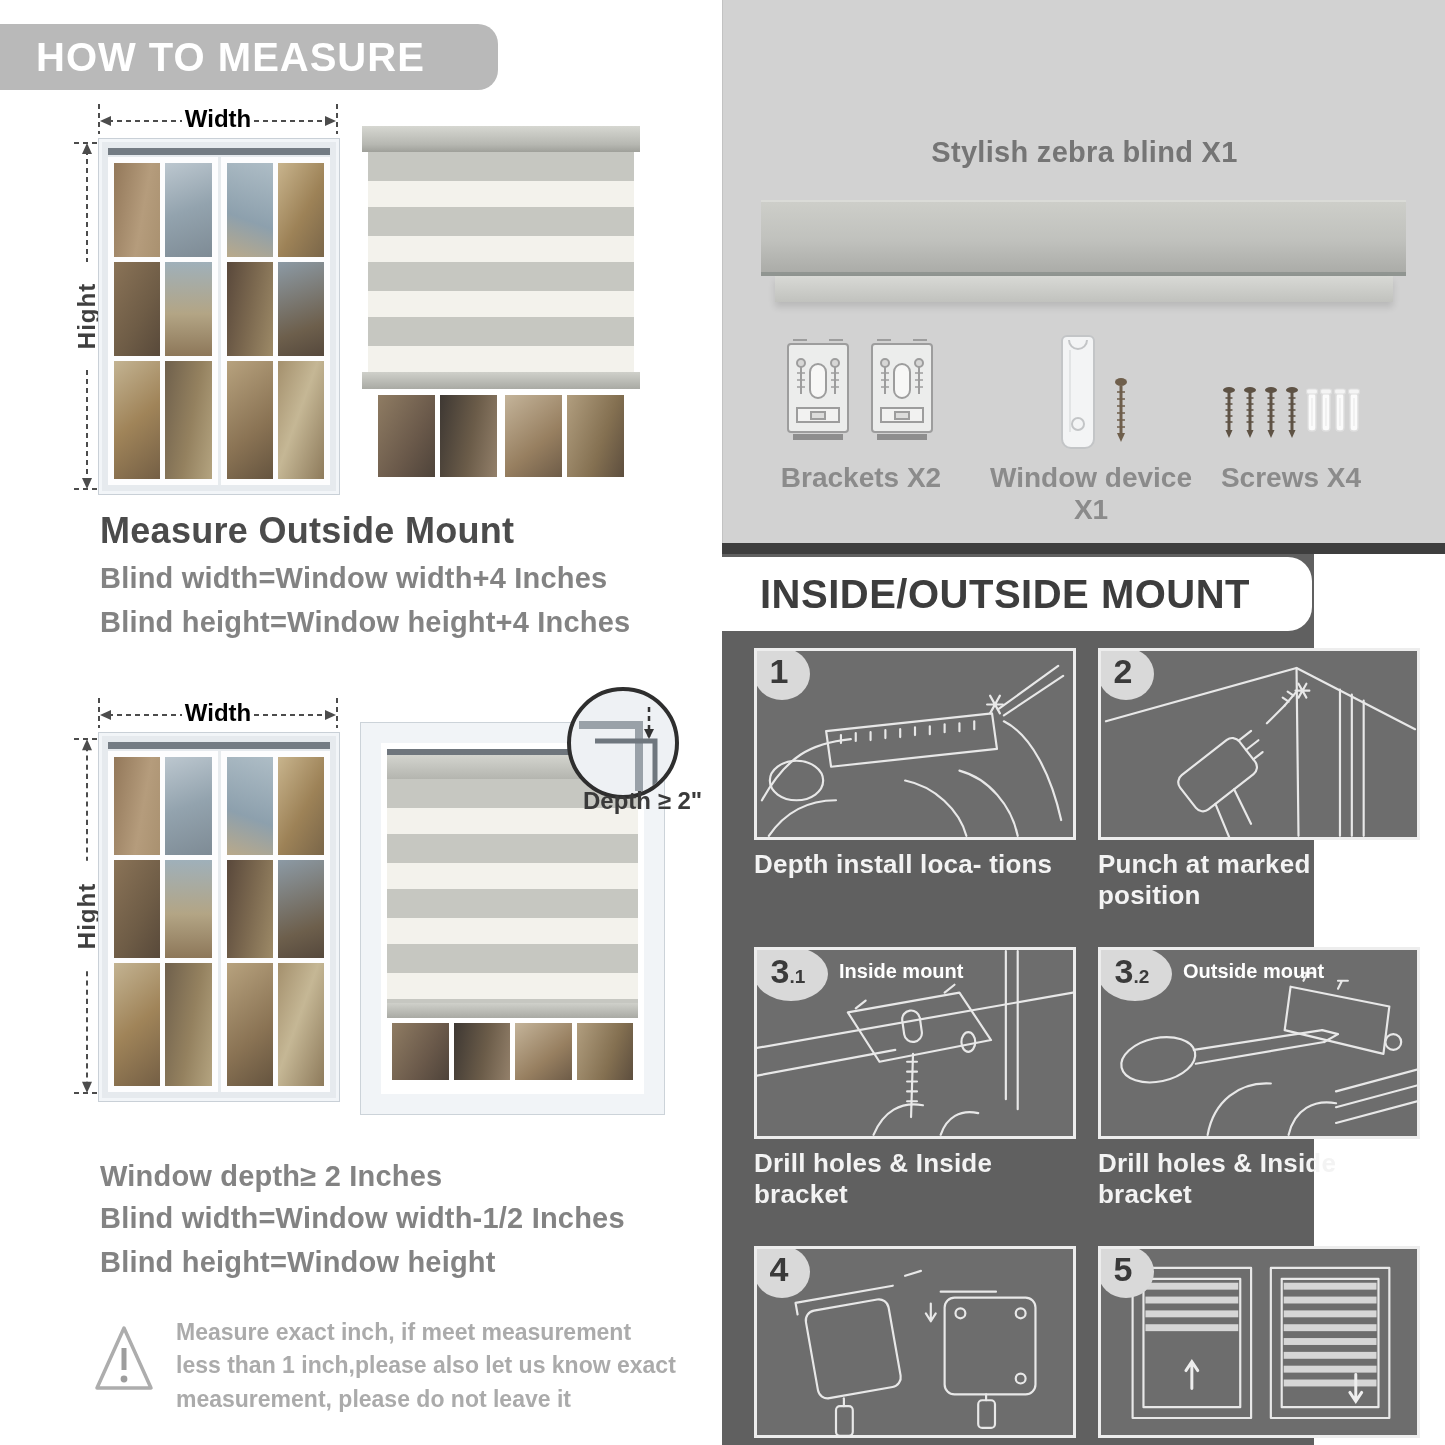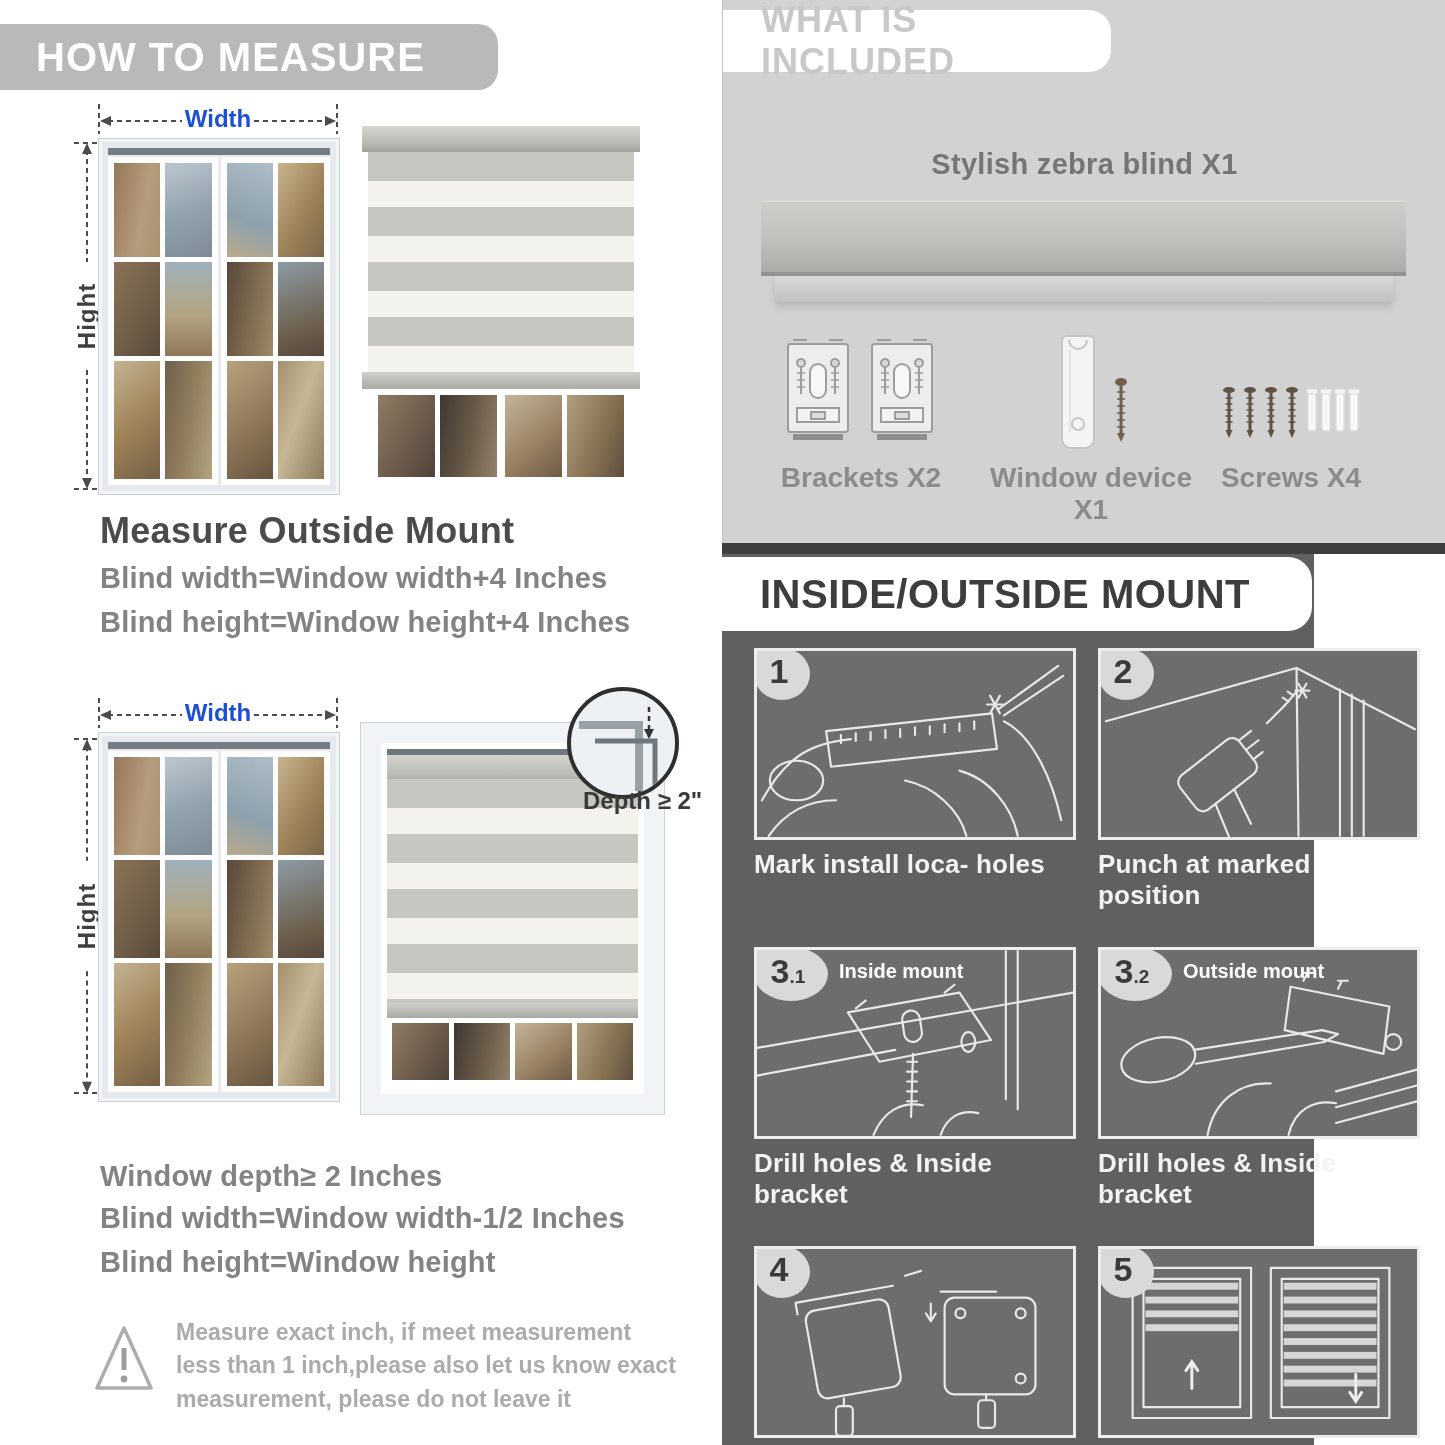--- a/index.html
+++ b/index.html
@@ -9,21 +9,21 @@
 
   
   .left-header{left:0;top:24px;width:498px;height:66px;background:#b9b9b9;
     border-radius:0 20px 20px 0;display:flex;align-items:center;padding-left:36px;box-sizing:border-box;}
   .left-header span{color:#fff;font-size:40px;font-weight:bold;letter-spacing:1px;}
 
   
   .warrow{height:32px;}
   .warrow svg{position:absolute;inset:0;width:100%;height:100%;}
   .wlabel{position:absolute;left:50%;top:50%;transform:translate(-50%,-52%);
-    font-size:24px;font-weight:bold;color:#1d4ed8;background:transparent;}
+    font-size:24px;font-weight:bold;color:#000000;background:transparent;}
   .harrow{width:34px;}
   .harrow svg{position:absolute;inset:0;width:100%;height:100%;}
   .hlabel{position:absolute;top:50%;left:50%;transform:translate(-50%,-50%) rotate(-90deg);
     font-size:24px;font-weight:bold;color:#3f3f3f;letter-spacing:1px;white-space:nowrap;}
 
   
   .win{background:#e6eaee;border:1px solid #c9d0d7;padding:9px;box-sizing:border-box;
        box-shadow:inset 0 0 0 3px #f2f5f8;}
   .win-chan{height:7px;background:#747c84;margin-bottom:2px;}
   .sashes{display:flex;height:calc(100% - 9px);background:#fff;}
@@ -70,21 +70,21 @@
 
   .sec-title{font-size:36px;font-weight:bold;color:#4b4b4b;letter-spacing:.3px;}
   .formula{font-size:29px;font-weight:bold;color:#838383;letter-spacing:.2px;}
   .warn-text{width:505px;font-size:23px;font-weight:bold;color:#ababab;line-height:1.45;}
 
   
   .included-panel{left:722px;top:0;width:723px;height:543px;background:#d2d2d2;border-left:1px solid #c2c2c2;}
   .included-header{position:absolute;left:0;top:10px;width:388px;height:62px;background:#fff;
     border-radius:0 22px 22px 0;display:flex;align-items:center;padding-left:38px;box-sizing:border-box;}
   .included-header span{font-size:36px;font-weight:bold;color:#c8c8c8;letter-spacing:1px;}
-  .blind-label{position:absolute;left:0;top:148px;width:100%;text-align:center;
+  .blind-label{position:absolute;left:0;top:136px;width:100%;text-align:center;
     font-size:29px;font-weight:bold;color:#757575;letter-spacing:.3px;}
   .rail1{position:absolute;left:38px;top:200px;width:645px;height:70px;
     background:linear-gradient(180deg,#cdcec9 0%,#c0c1bd 55%,#abaca8 100%);
     border-top:2px solid #dadbd7;border-bottom:4px solid #909591;}
   .rail2{position:absolute;left:52px;top:276px;width:618px;height:26px;
     background:linear-gradient(180deg,#d8d9d5,#c1c2be);box-shadow:0 5px 7px rgba(0,0,0,.12);}
   .item-label{position:absolute;top:462px;font-size:28px;font-weight:bold;color:#8b8b8b;text-align:center;}
 
   .divider{left:722px;top:543px;width:723px;height:11px;background:#3e3e3e;}
 
@@ -264,23 +264,20 @@
   <div class="abs" style="left:92px;top:1320px;width:64px;height:78px;">
     <svg viewBox="0 0 64 78" width="64" height="78">
       <path d="M32,8 L59,68 L5,68 Z" stroke="#adadad" stroke-width="3.5" fill="none" stroke-linejoin="round"></path>
       <line x1="32" y1="28" x2="32" y2="50" stroke="#9d9d9d" stroke-width="5"></line>
       <circle cx="32" cy="59" r="3.4" fill="#9d9d9d"></circle>
     </svg>
   </div>
   <div class="abs warn-text" style="left:176px;top:1316px;">Measure exact inch, if meet measurement less than 1 inch,please also let us know exact measurement, please do not leave it</div>
 
   <div class="abs included-panel">
-    <div class="included-header">
-      <span>WHAT IS INCLUDED</span>
-    </div>
     <div class="blind-label">Stylish zebra blind X1</div>
     <div class="rail1"></div>
     <div class="rail2"></div>
 
     <div class="abs" style="left:62px;top:336px;width:152px;height:112px;">
       <svg viewBox="0 0 152 112" width="152" height="112">
         <g stroke="#9d9d9d" stroke-width="2" fill="#ecedec">
           <g id="brk">
             <rect x="3" y="8" width="60" height="88" rx="3"></rect>
             <path d="M8,4 h14 M44,4 h14" fill="none"></path>
@@ -363,21 +360,21 @@
               <polygon points="70,80 238,62 243,98 75,116"></polygon>
               <path d="M85,84 v8 M100,82 v8 M115,81 v8 M130,79 v8 M145,78 v8 M160,76 v8 M175,75 v8 M190,73 v8 M205,72 v8 M220,70 v8"></path>
               <path d="M236,44 l10,18 M246,44 l-10,18 M233,53 h16"></path>
               <path d="M305,14 L244,58 M310,24 L250,64"></path>
               <path d="M250,70 C278,84 298,125 308,170"></path>
               <path d="M205,120 C235,128 258,156 264,186"></path>
               <path d="M150,130 C180,136 205,160 212,186"></path>
             </g>
           </svg>
         </div>
-        <div class="caption">Mark install loca- holes</div>
+        <div class="caption">Depth install loca- tions</div>
       </div>
 
       <div class="step">
         <div class="panelbox">
           <div class="badge">
             <span>2</span>
           </div>
           <svg class="ill" viewBox="0 0 320 186">
             <g stroke="#e8e8e8" stroke-width="2.2" fill="none" stroke-linecap="round" stroke-linejoin="round">
               <path d="M5,70 L198,16 L318,78"></path>

